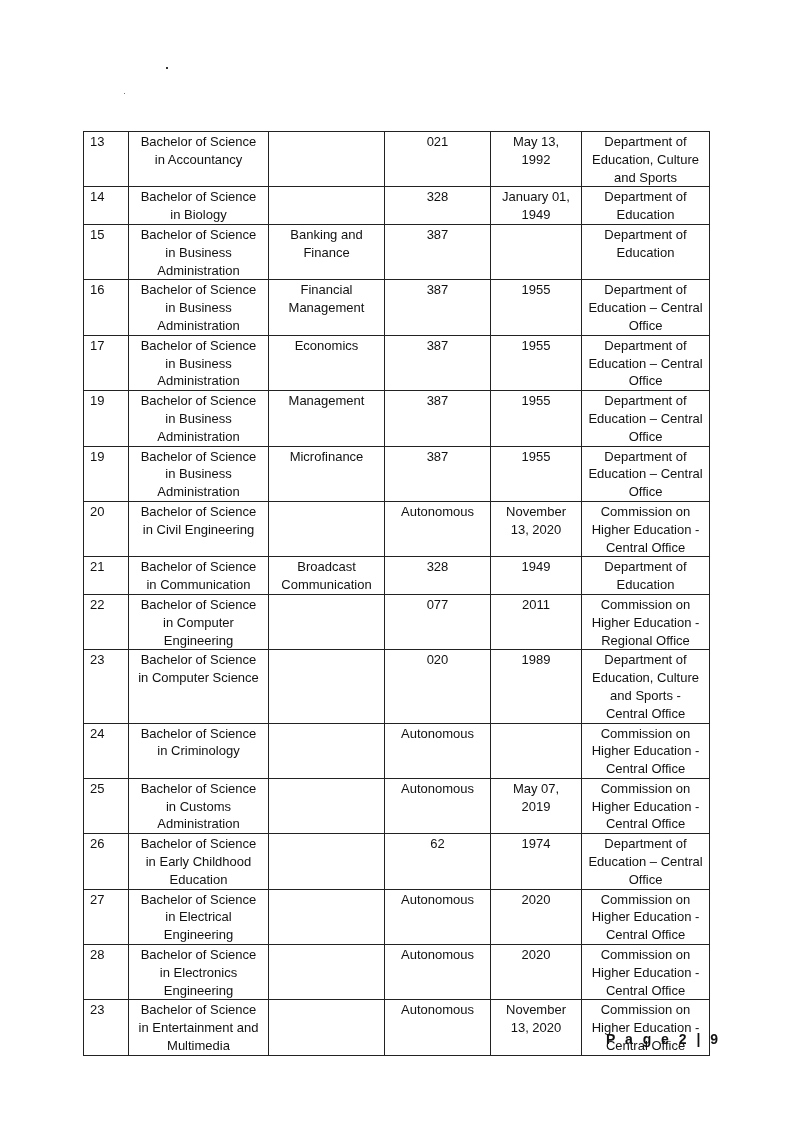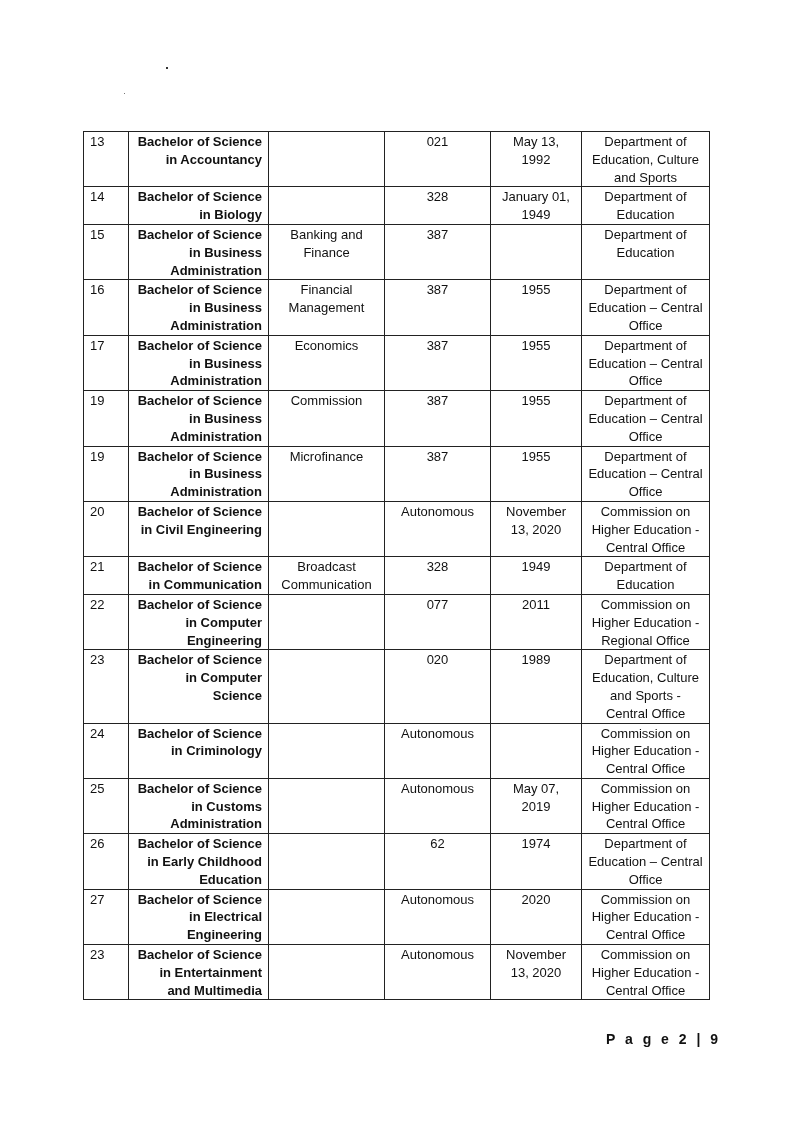--- a/index.html
+++ b/index.html
@@ -18,21 +18,21 @@
   table.programs td {
     border: 1px solid #222; vertical-align: top; padding: 1px 6px 0 6px; overflow: hidden;
   }
   col.c-no { width: 45px; }
   col.c-prog { width: 140px; }
   col.c-major { width: 116px; }
   col.c-gr { width: 106px; }
   col.c-date { width: 91px; }
   col.c-issuer { width: 128px; }
   td.no { text-align: left; }
-  td.prog { text-align: right; font-weight: bold; }
+  td.prog { text-align: center; }
   td.center { text-align: center; }
   .footer {
     position: absolute; left: 606px; top: 1031px;
     font-size: 14px; font-weight: bold; letter-spacing: 3px; color: #111;
   }
 </style>
 </head>
 <body>
 
 <div class="speck speck1"></div>
@@ -84,21 +84,21 @@
         <td class="no">17</td>
         <td class="prog">Bachelor of Science in Business Administration</td>
         <td class="center">Economics</td>
         <td class="center">387</td>
         <td class="center">1955</td>
         <td class="center">Department of Education – Central Office</td>
       </tr>
       <tr style="height: 54px;">
         <td class="no">19</td>
         <td class="prog">Bachelor of Science in Business Administration</td>
-        <td class="center">Commission</td>
+        <td class="center">Management</td>
         <td class="center">387</td>
         <td class="center">1955</td>
         <td class="center">Department of Education – Central Office</td>
       </tr>
       <tr style="height: 53px; margin-top: 39px;">
         <td class="no">19</td>
         <td class="prog">Bachelor of Science in Business Administration</td>
         <td class="center">Microfinance</td>
         <td class="center">387</td>
         <td class="center">1955</td>
@@ -161,20 +161,28 @@
         <td class="center">Department of Education – Central Office</td>
       </tr>
       <tr style="height: 54px;">
         <td class="no">27</td>
         <td class="prog">Bachelor of Science in Electrical Engineering</td>
         <td class="center"></td>
         <td class="center">Autonomous</td>
         <td class="center">2020</td>
         <td class="center">Commission on Higher Education - Central Office</td>
       </tr>
+      <tr style="height: 53px;">
+        <td class="no">28</td>
+        <td class="prog">Bachelor of Science in Electronics Engineering</td>
+        <td class="center"></td>
+        <td class="center">Autonomous</td>
+        <td class="center">2020</td>
+        <td class="center">Commission on Higher Education - Central Office</td>
+      </tr>
       <tr style="height: 54px;">
         <td class="no">23</td>
         <td class="prog">Bachelor of Science in Entertainment and Multimedia</td>
         <td class="center"></td>
         <td class="center">Autonomous</td>
         <td class="center">November 13, 2020</td>
         <td class="center">Commission on Higher Education - Central Office</td>
       </tr>
     </tbody>
 </table>

